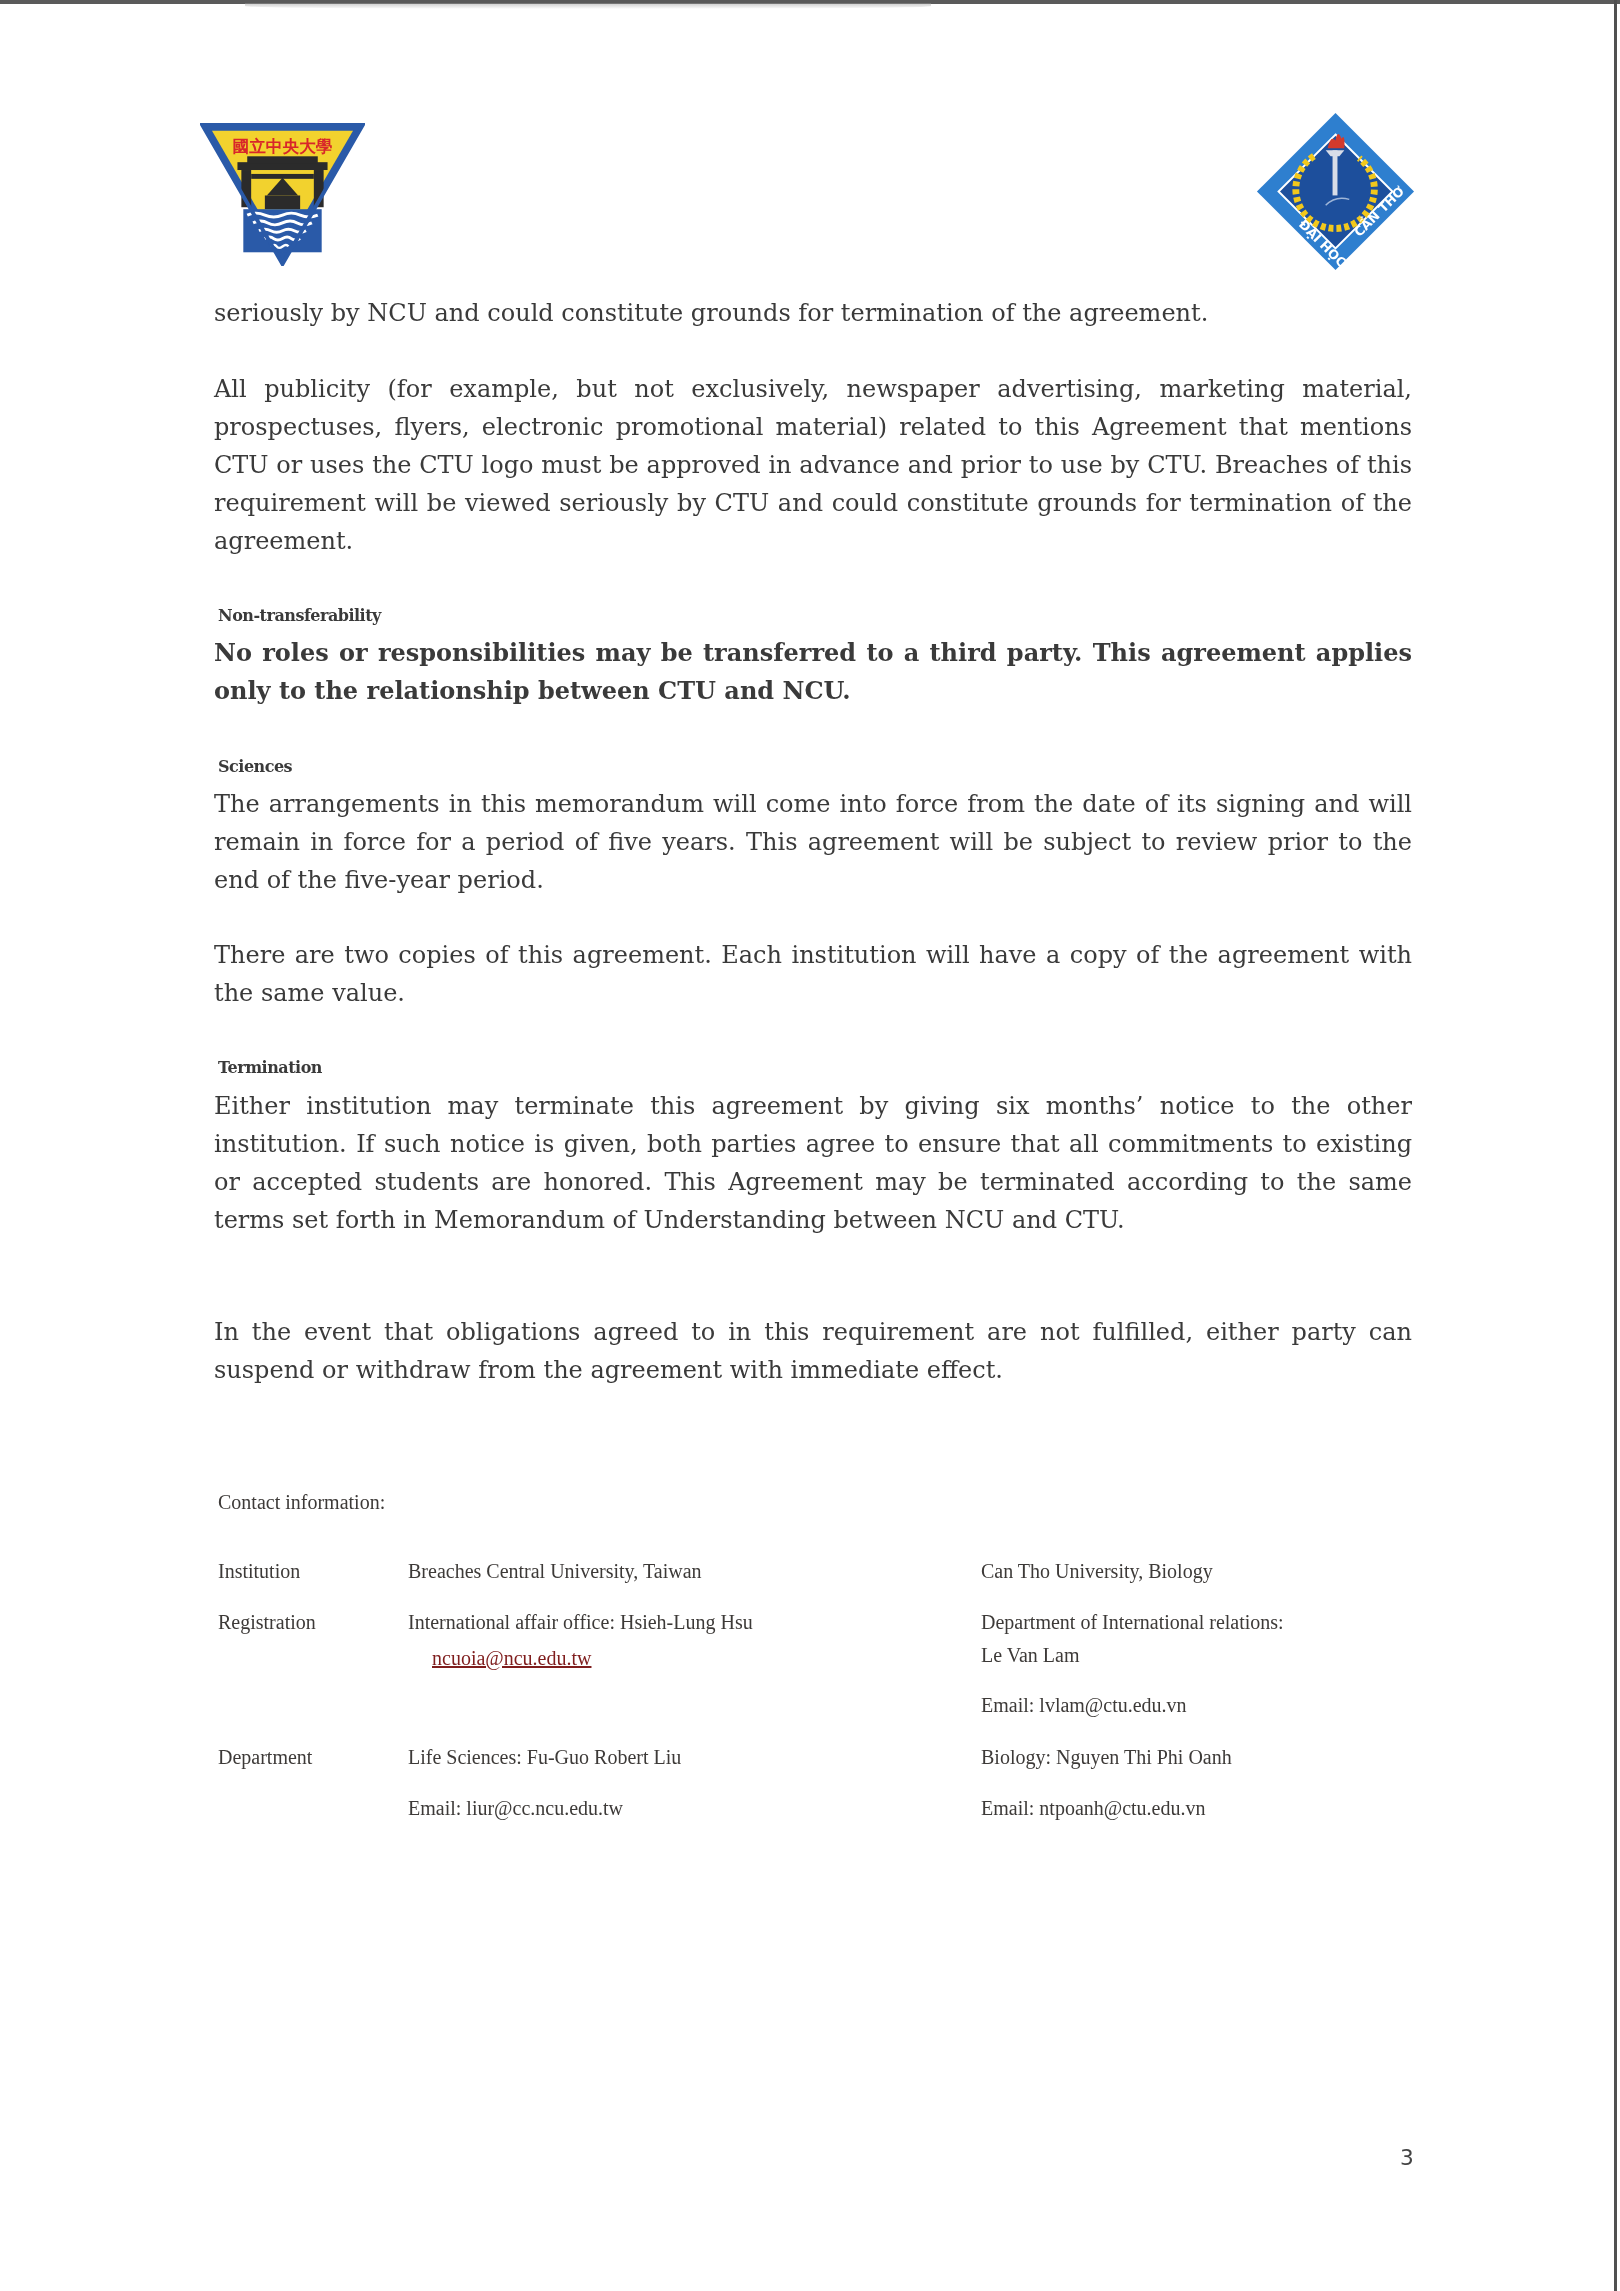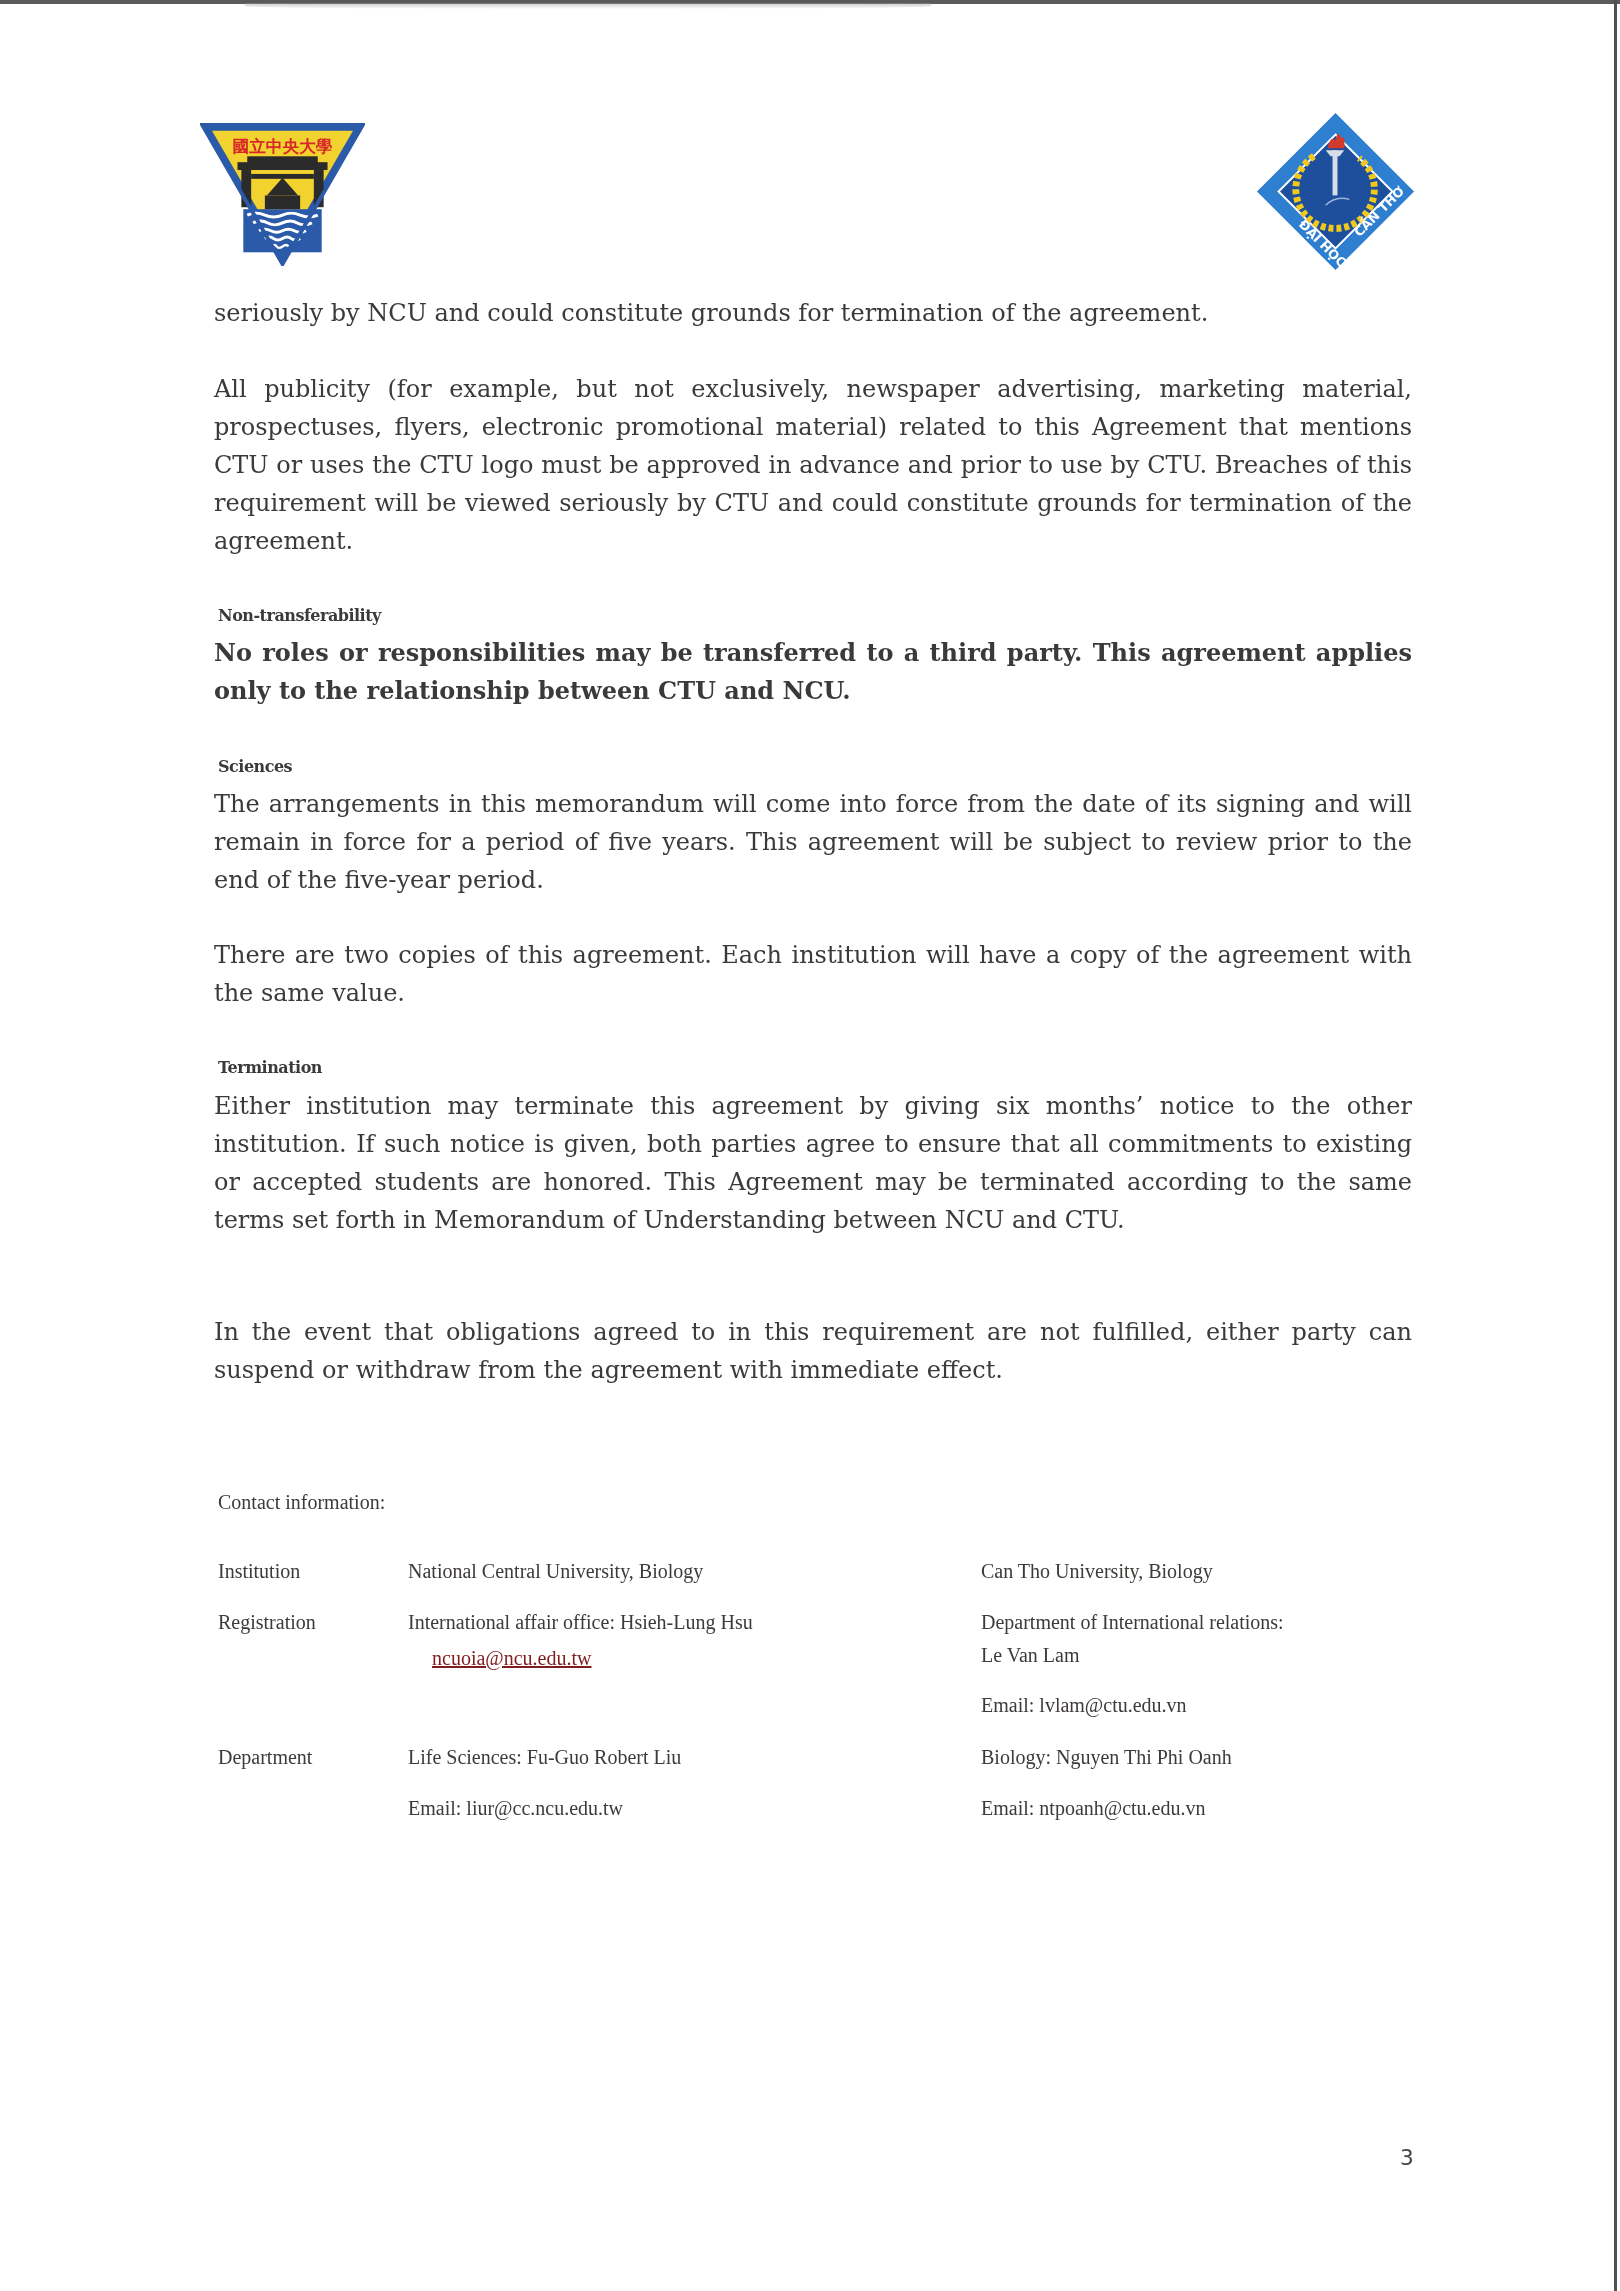--- a/index.html
+++ b/index.html
@@ -143,21 +143,21 @@
 <h3 class="heading" style="top:1049px;">Termination</h3>
 <p class="body-text" style="top:1087px;">Either institution may terminate this agreement by giving six months’ notice to the other institution. If such notice is given, both parties agree to ensure that all commitments to existing or accepted students are honored. This Agreement may be terminated according to the same terms set forth in Memorandum of Understanding between NCU and CTU.</p>
 
 <p class="body-text" style="top:1313px;">In the event that obligations agreed to in this requirement are not fulfilled, either party can suspend or withdraw from the agreement with immediate effect.</p>
 
 <p class="contact" style="left:218px; top:1485px;">Contact information:</p>
 
 <div>
 
   <p class="contact" style="left:218px; top:1554px;">Institution</p>
-  <p class="contact" style="left:408px; top:1554px;">National Central University, Biology</p>
+  <p class="contact" style="left:408px; top:1554px;">Breaches Central University, Taiwan</p>
   <p class="contact" style="left:981px; top:1554px;">Can Tho University, Biology</p>
 
   <p class="contact" style="left:218px; top:1605px;">Registration</p>
   <p class="contact" style="left:408px; top:1605px;">International affair office: Hsieh-Lung Hsu</p>
   <p class="contact" style="left:408px; top:1641px;">
     <a>ncuoia@ncu.edu.tw</a>
   </p>
   <p class="contact" style="left:981px; top:1605px;">Department of International relations:</p>
   <p class="contact" style="left:981px; top:1638px;">Le Van Lam</p>
   <p class="contact" style="left:981px; top:1688px;">Email: lvlam@ctu.edu.vn</p>

